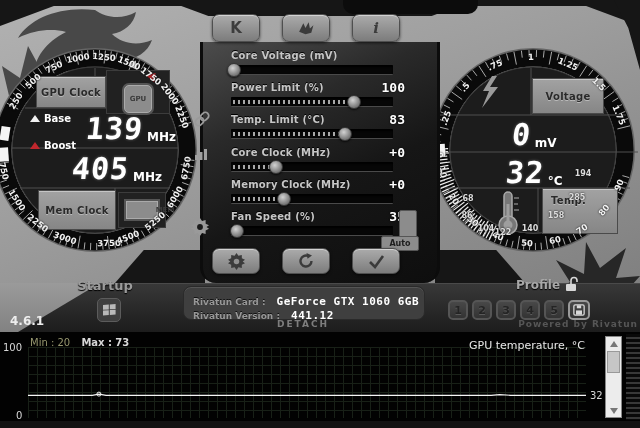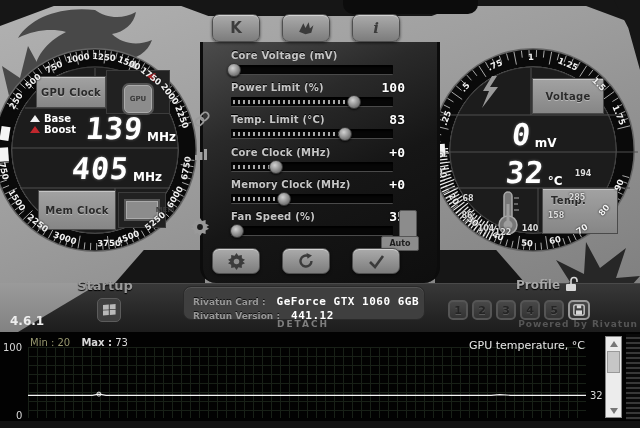--- a/index.html
+++ b/index.html
@@ -205,21 +205,21 @@
   <div class="abs gcontent dbox" style="left:106px;top:70px;width:62px;height:42px;align-items:flex-end;">
     <div style="width:26px;height:26px;border-radius:5px;background:#8c8c8c;border:1px solid #aaa;display:flex;align-items:center;justify-content:center;box-shadow:0 0 0 2px #555;">
       <span style="font:bold 7px 'DejaVu Sans',sans-serif;color:#3a3a3a;">GPU</span>
     </div>
   </div>
   <div class="abs gcontent" style="left:30px;top:113px;">
     <div style="display:flex;align-items:center;gap:4px;">
       <span class="tri" style="border-bottom:7px solid #f2f2f2;"></span>
       <span style="font:bold 10px 'DejaVu Sans',sans-serif;color:#fff;">Base</span>
     </div>
-    <div style="display:flex;align-items:center;gap:4px;margin-top:0;">
+    <div style="display:flex;align-items:center;gap:4px;margin-top:16px;">
       <span class="tri" style="border-bottom:7px solid #c0272d;"></span>
       <span style="font:bold 10px 'DejaVu Sans',sans-serif;color:#fff;">Boost</span>
     </div>
   </div>
   <div class="abs gcontent segrow" style="left:88px;top:110px;width:86px;height:34px;">
     <span class="seg" style="font-size:30px;line-height:30px;">139</span>
     <span class="unit">MHz</span>
   </div>
   <div class="abs gcontent segrow" style="left:62px;top:150px;width:110px;height:34px;">
     <span class="seg" style="font-size:30px;line-height:30px;">405</span>
@@ -566,21 +566,21 @@
     <svg class="abs" style="left:28px;top:15px;" width="558" height="71" viewBox="0 0 558 71">
       <polyline id="temp-line" fill="none" stroke="#f5f5f5" stroke-width="1.2" points="0.0,48.3 64.2,48.3 70.9,47.1 78.1,48.3 463.1,48.3 471.5,47.6 482.7,48.3 558.0,48.3"></polyline>
       <circle id="temp-marker" r="2" fill="none" stroke="#f5f5f5" stroke-width="1" cx="70.9" cy="47.1"></circle>
     </svg>
     <div class="gtext" style="left:3px;top:10px;">100</div>
     <div class="gtext" style="left:16px;top:78px;">0</div>
     <div class="gtext" style="left:30px;top:5px;">
       <span style="color:#97976f;">Min :</span>
       <span style="color:#97976f;">20</span>
       <span style="color:#d8d8d8;margin-left:8px;font-weight:bold;">Max :</span>
-      <span style="color:#d8d8d8;font-weight:normal;">73</span>
+      <span style="color:#d8d8d8;font-weight:bold;">73</span>
     </div>
     <div class="gtext" style="left:380px;top:7px;width:205px;text-align:right;font-size:11px;color:#e8e8e8;">GPU temperature, °C</div>
     <div class="gtext" style="left:590px;top:58px;">32</div>
     <div id="scrollbar">
       <div class="sb-arrow" style="top:0;">
           <div class="sb-tri-up"></div>
         </div>
       <div id="sb-thumb"></div>
       <div class="sb-arrow" style="bottom:0;">
           <div class="sb-tri-dn"></div>

